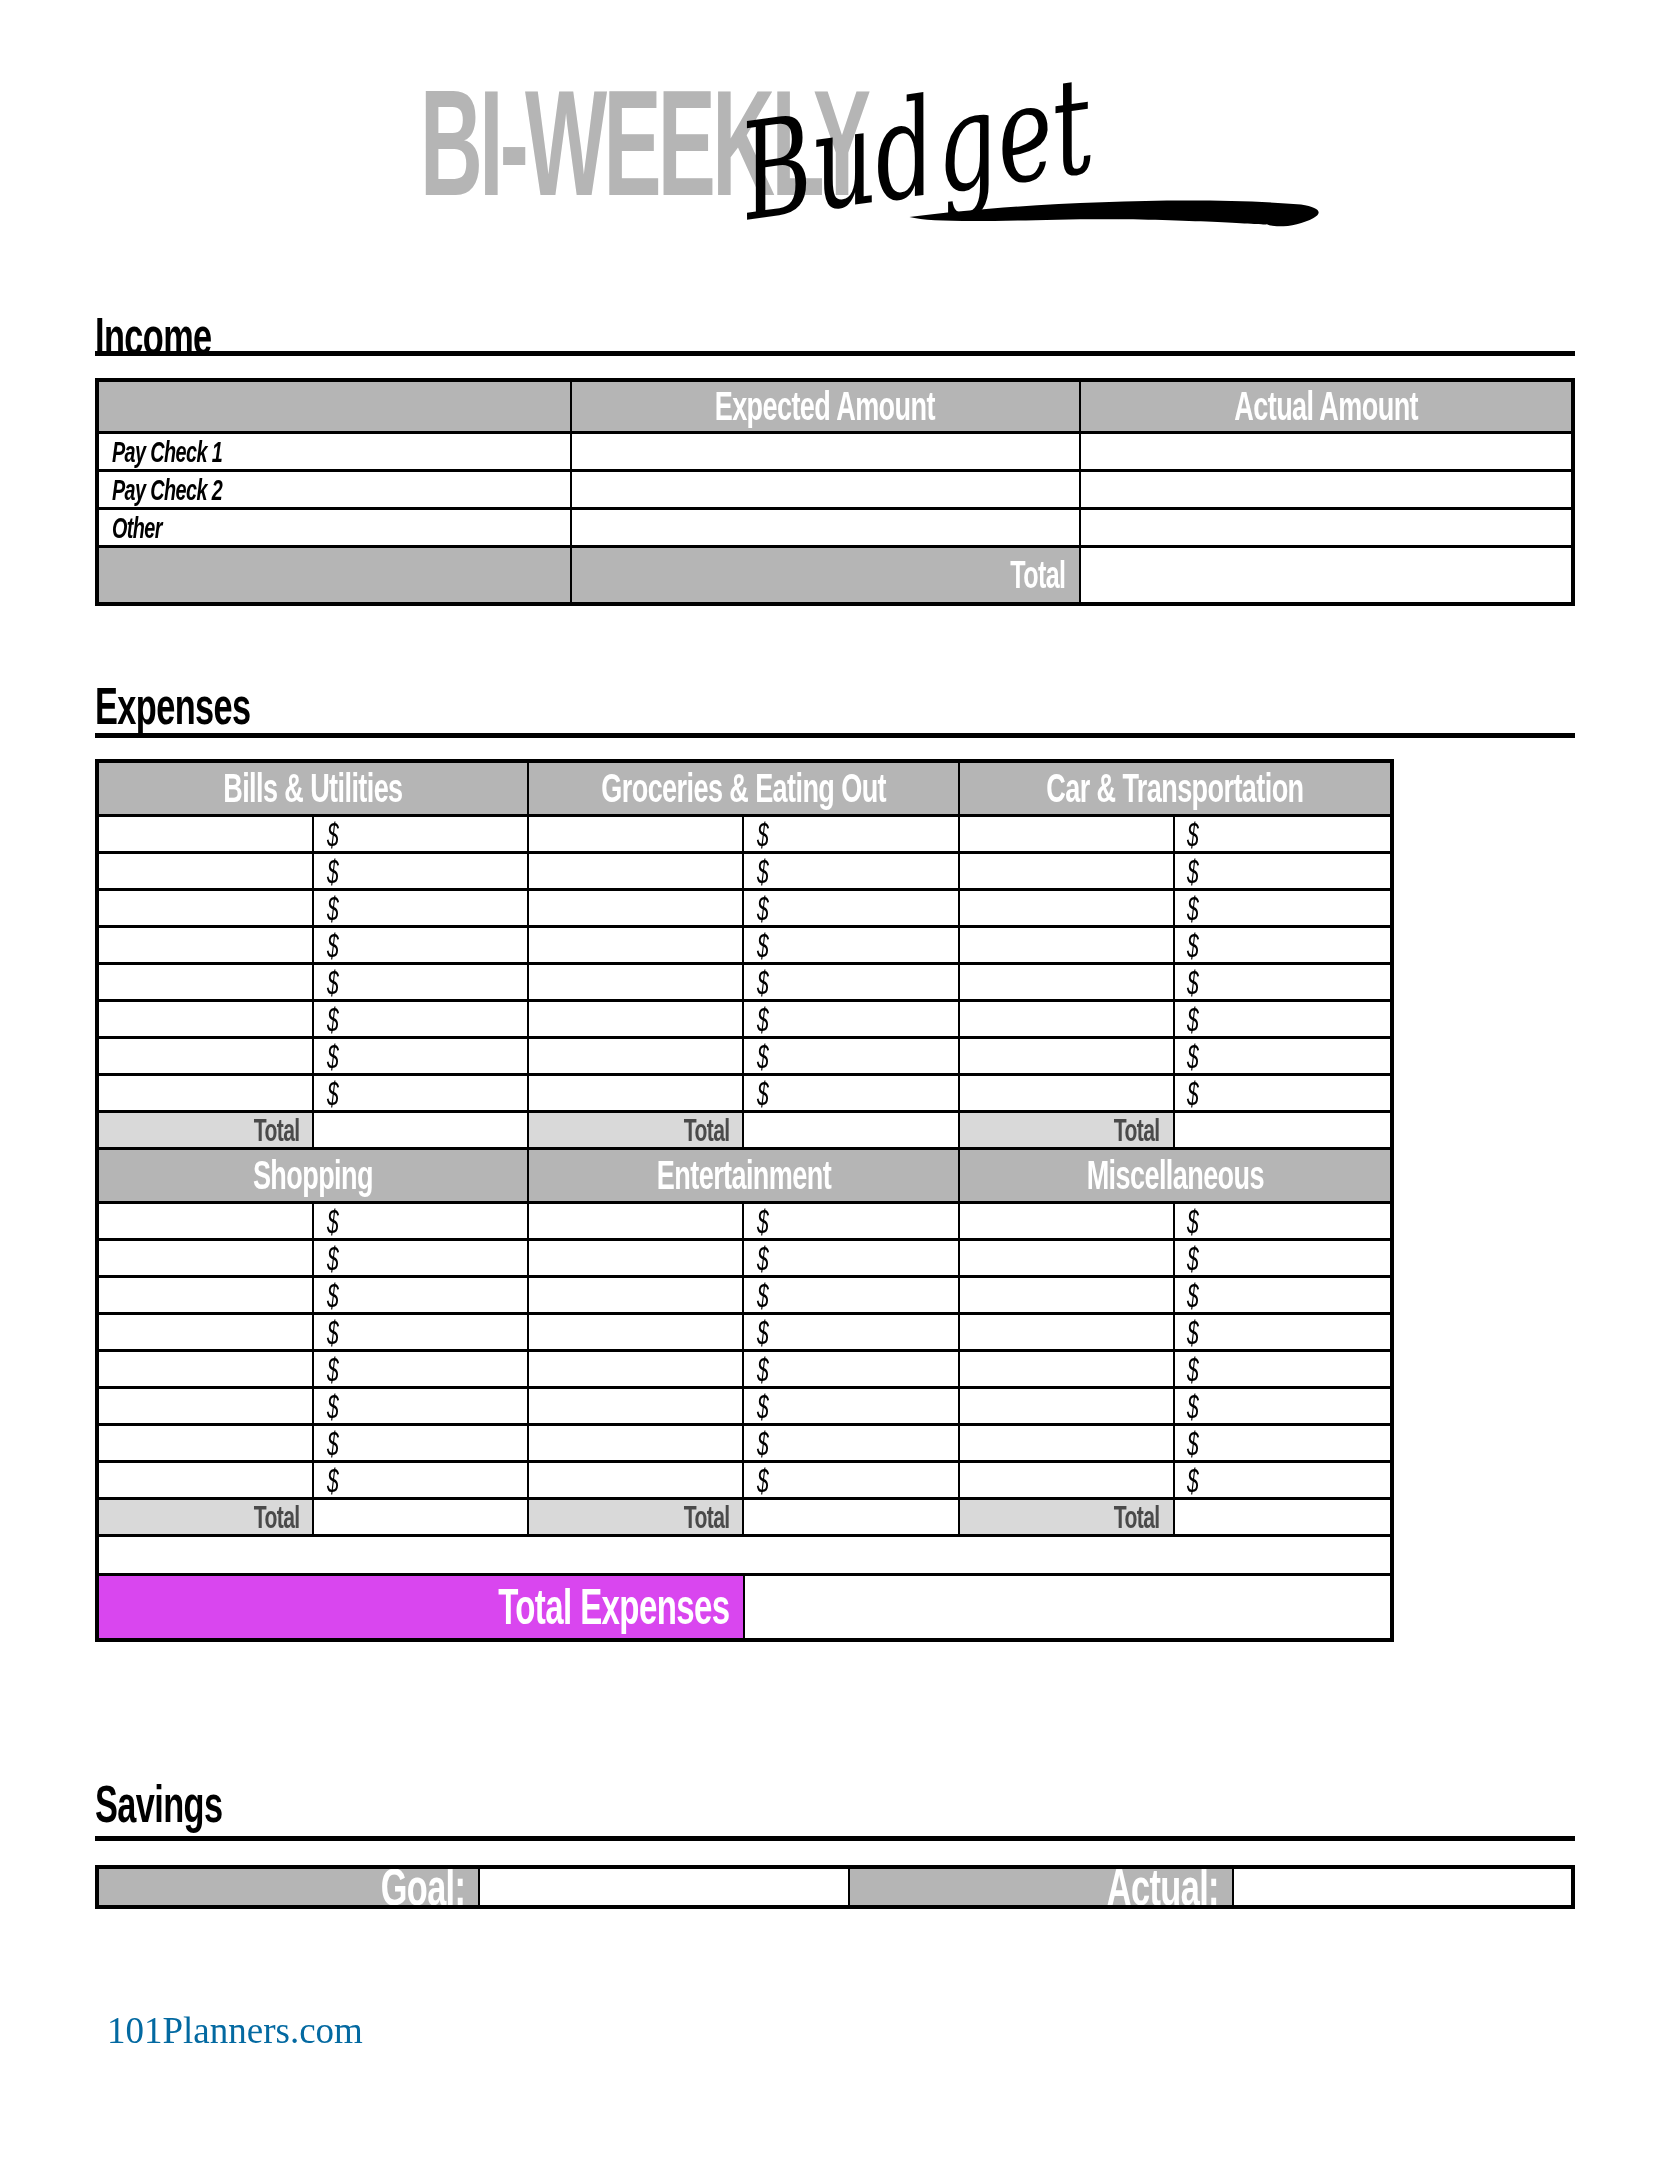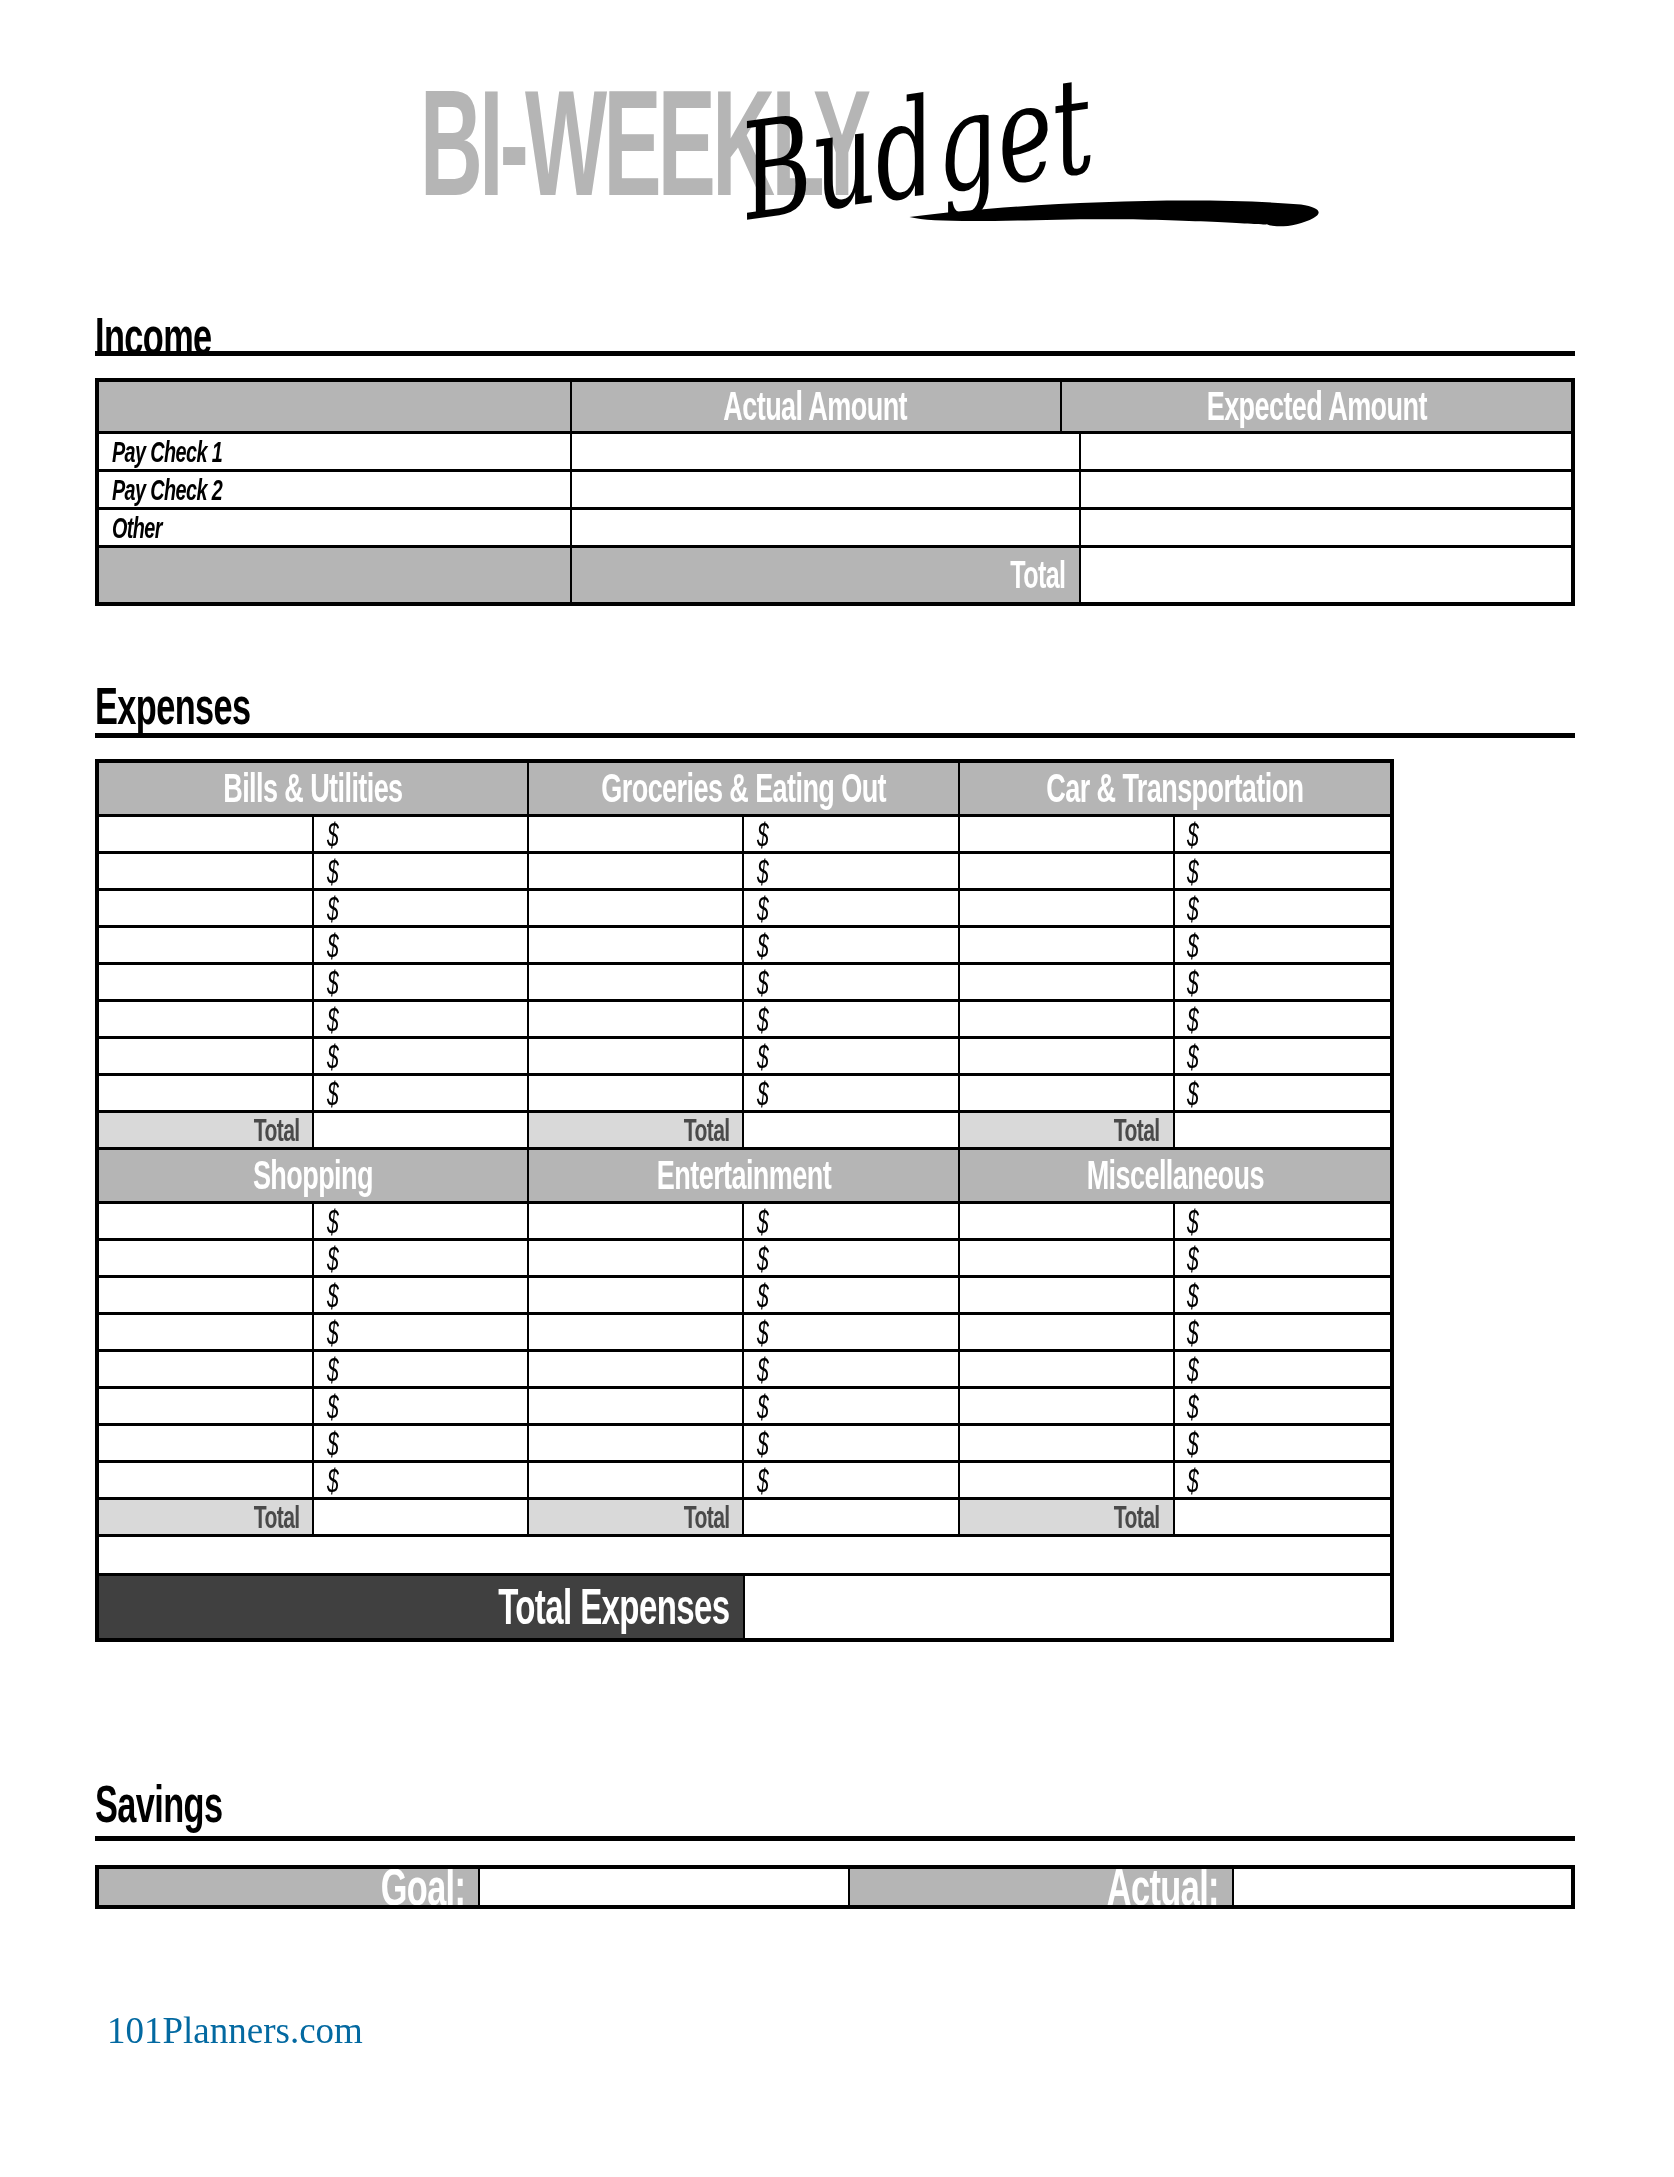--- a/index.html
+++ b/index.html
@@ -31,21 +31,21 @@
   .trow:last-child{border-bottom:none;}
   .tcell{display:flex;align-items:center;border-right:2.7px solid #000;box-sizing:border-box;
          overflow:hidden;flex:0 0 auto;}
   .tcell:last-child{border-right:none;}
   .center{justify-content:center;}
   .right{justify-content:flex-end;padding-right:13px;}
   .pl{padding-left:12.5px;font-style:italic;}
 
   .gray{background:#b5b5b5;}
   .lgray{background:#d9d9d9;}
-  .dgray{background:#404040;}
+  .dgray{background:#d946ef;}
 
   
   #income-tbl{left:95px;top:378px;width:1480px;}
   .w-i1{width:32.1%;}.w-i2{width:34.6%;}.w-i3{width:33.3%;}
   .h-inc-head{height:52px;}.h-inc-row{height:38px;}.h-inc-total{height:54px;}
 
   
   #exp-tbl{left:95px;top:759px;width:1299px;}
   .w-e1{width:16.666%;}.w-e2{width:33.333%;}
   .w-half{width:50%;}.w-full{width:100%;}
@@ -80,25 +80,25 @@
     <path d="M15 50 C 140 34, 330 26, 452 36 C 472 39, 477 45, 466 51 C 450 60, 424 63, 414 58 C 420 60, 310 50, 180 53 C 95 55, 40 56, 15 50 Z" fill="#000"></path>
   </svg>
 
   <div class="h2" style="top:310px">
     <span class="cond cx-l">Income</span>
   </div>
   <div class="rule" style="top:351px"></div>
   <div class="tbl" id="income-tbl">
       <div class="trow h-inc-head">
         <div class="tcell w-i1 gray"></div>
+        <div class="tcell w-i2 gray center">
+          <span class="cond cx-c head-txt">Expected Amount</span>
+        </div>
         <div class="tcell w-i3 gray center">
           <span class="cond cx-c head-txt">Actual Amount</span>
-        </div>
-        <div class="tcell w-i2 gray center">
-          <span class="cond cx-c head-txt">Expected Amount</span>
         </div>
       </div>
       <div class="trow h-inc-row">
         <div class="tcell w-i1 pl">
           <span class="cond cx-l row-label">Pay Check 1</span>
         </div>
         <div class="tcell w-i2"></div>
         <div class="tcell w-i3"></div>
       </div>
       <div class="trow h-inc-row">

